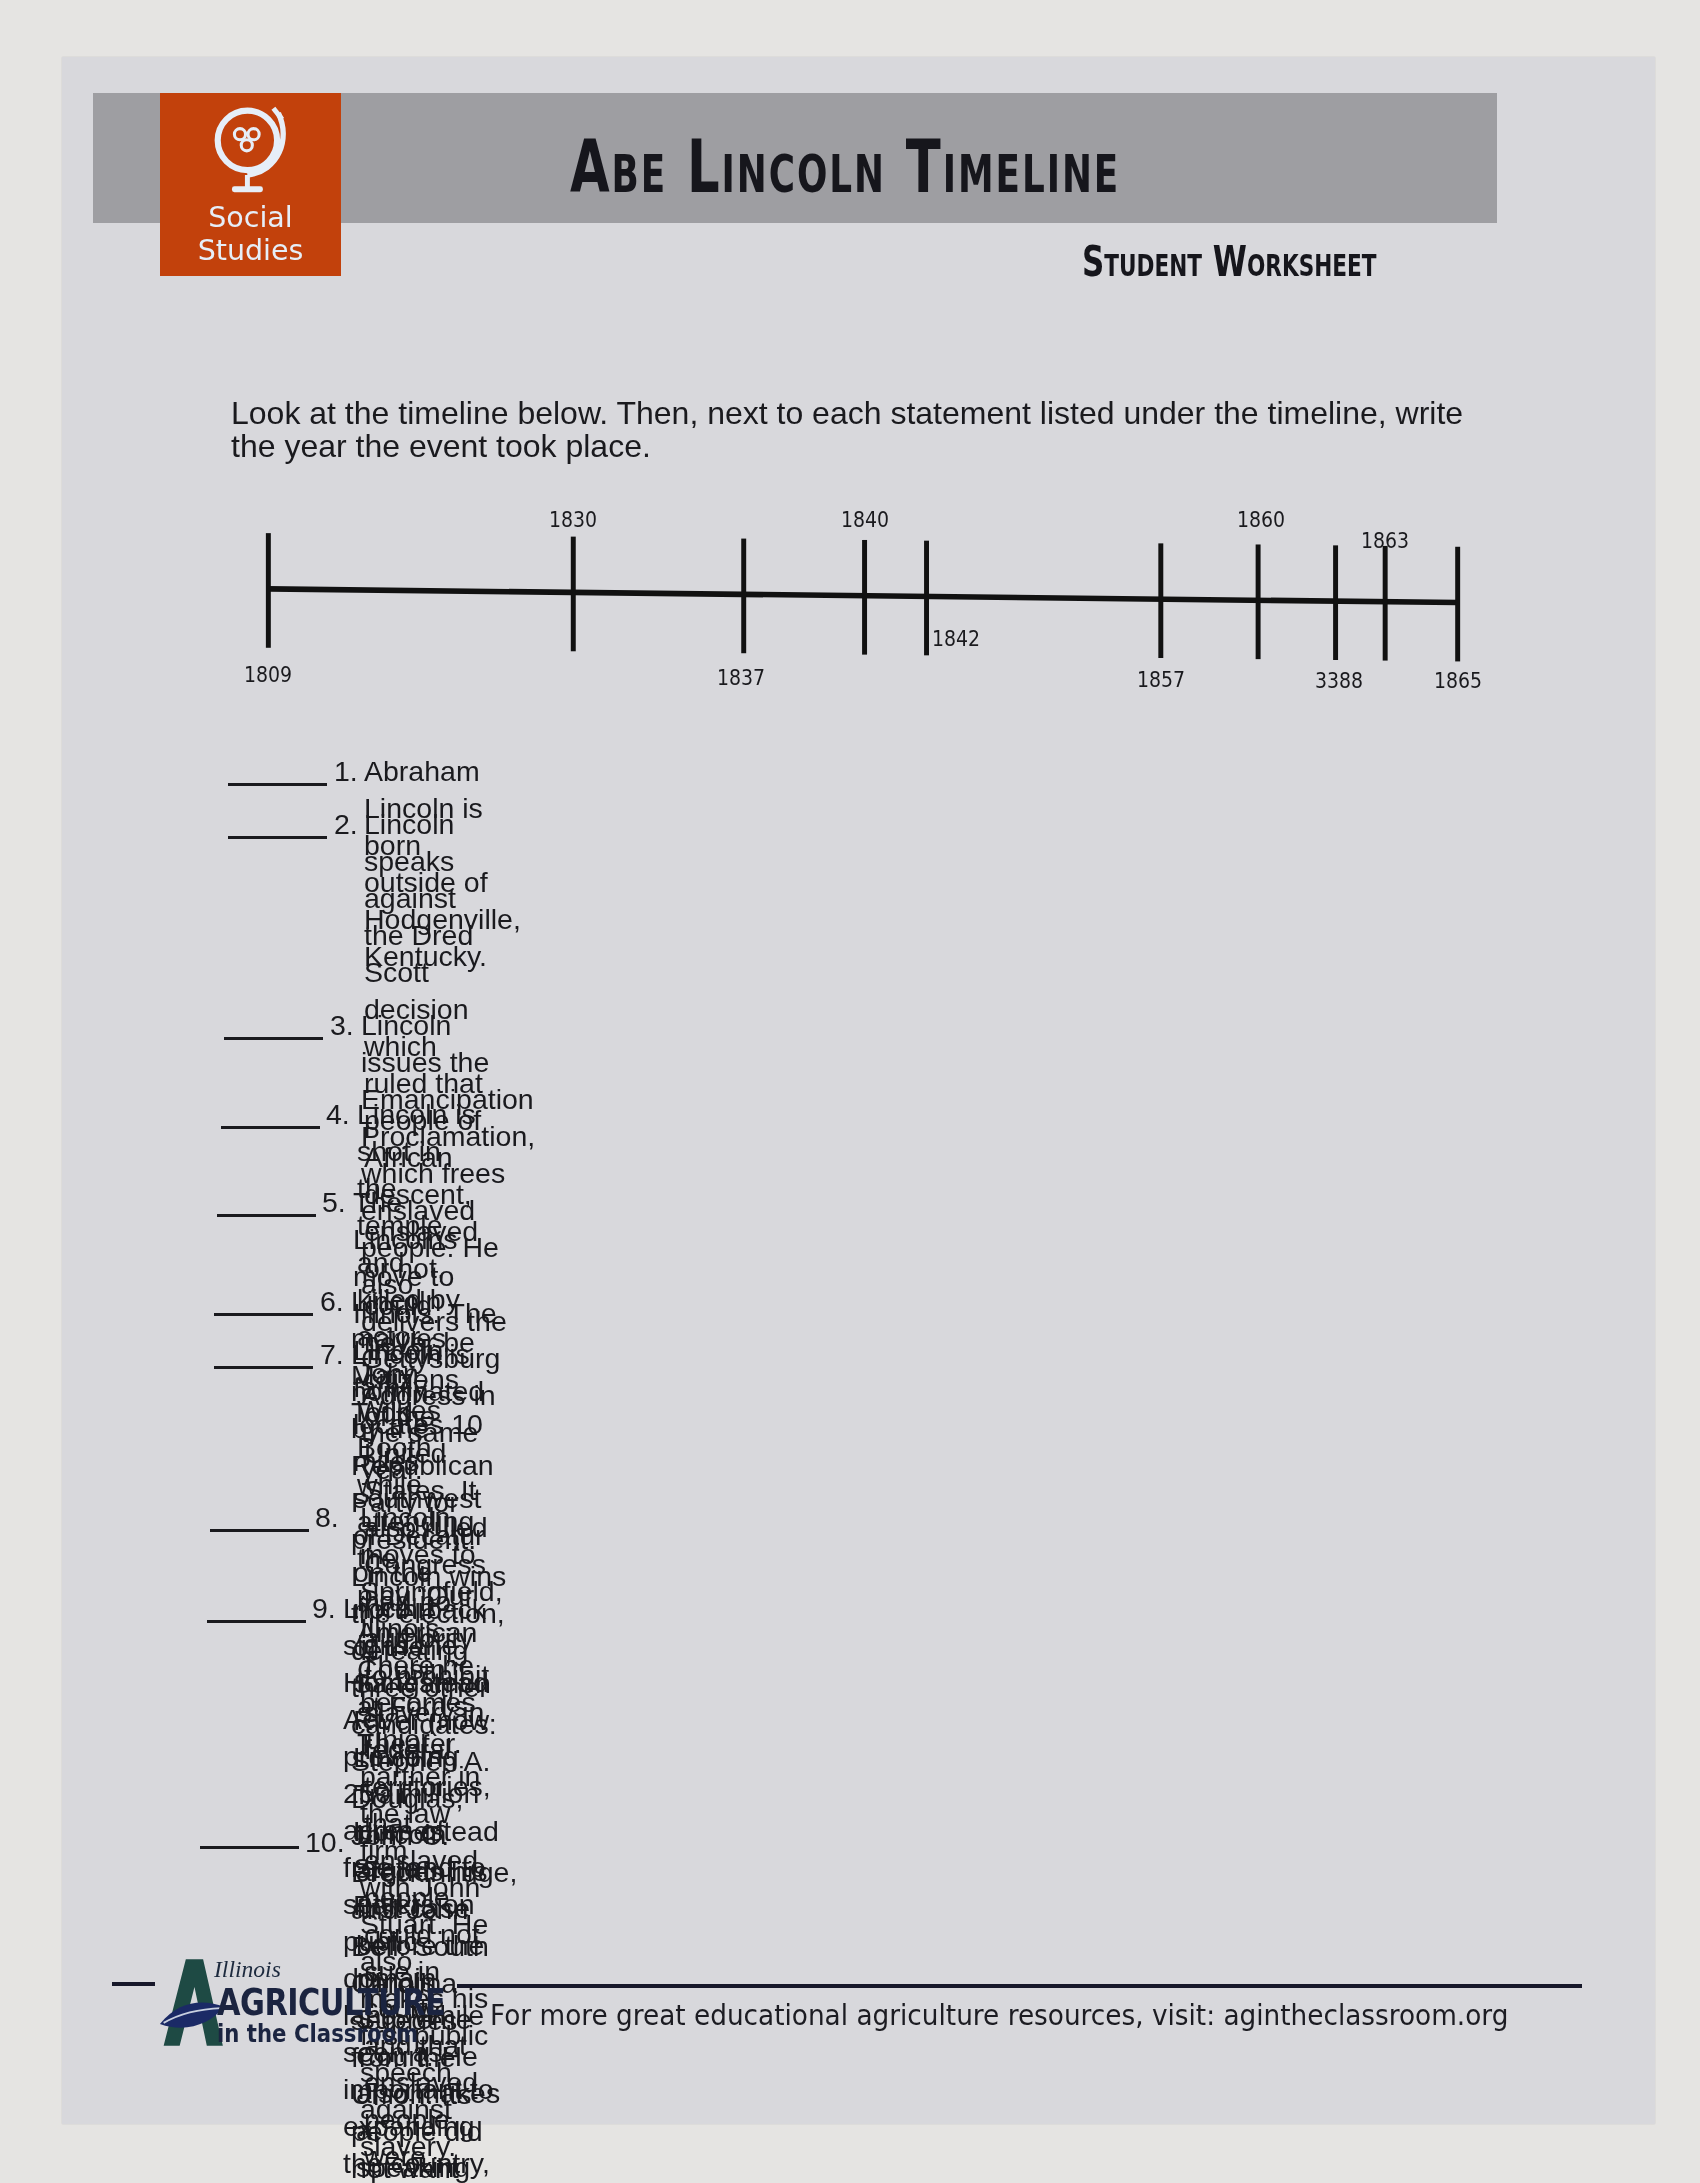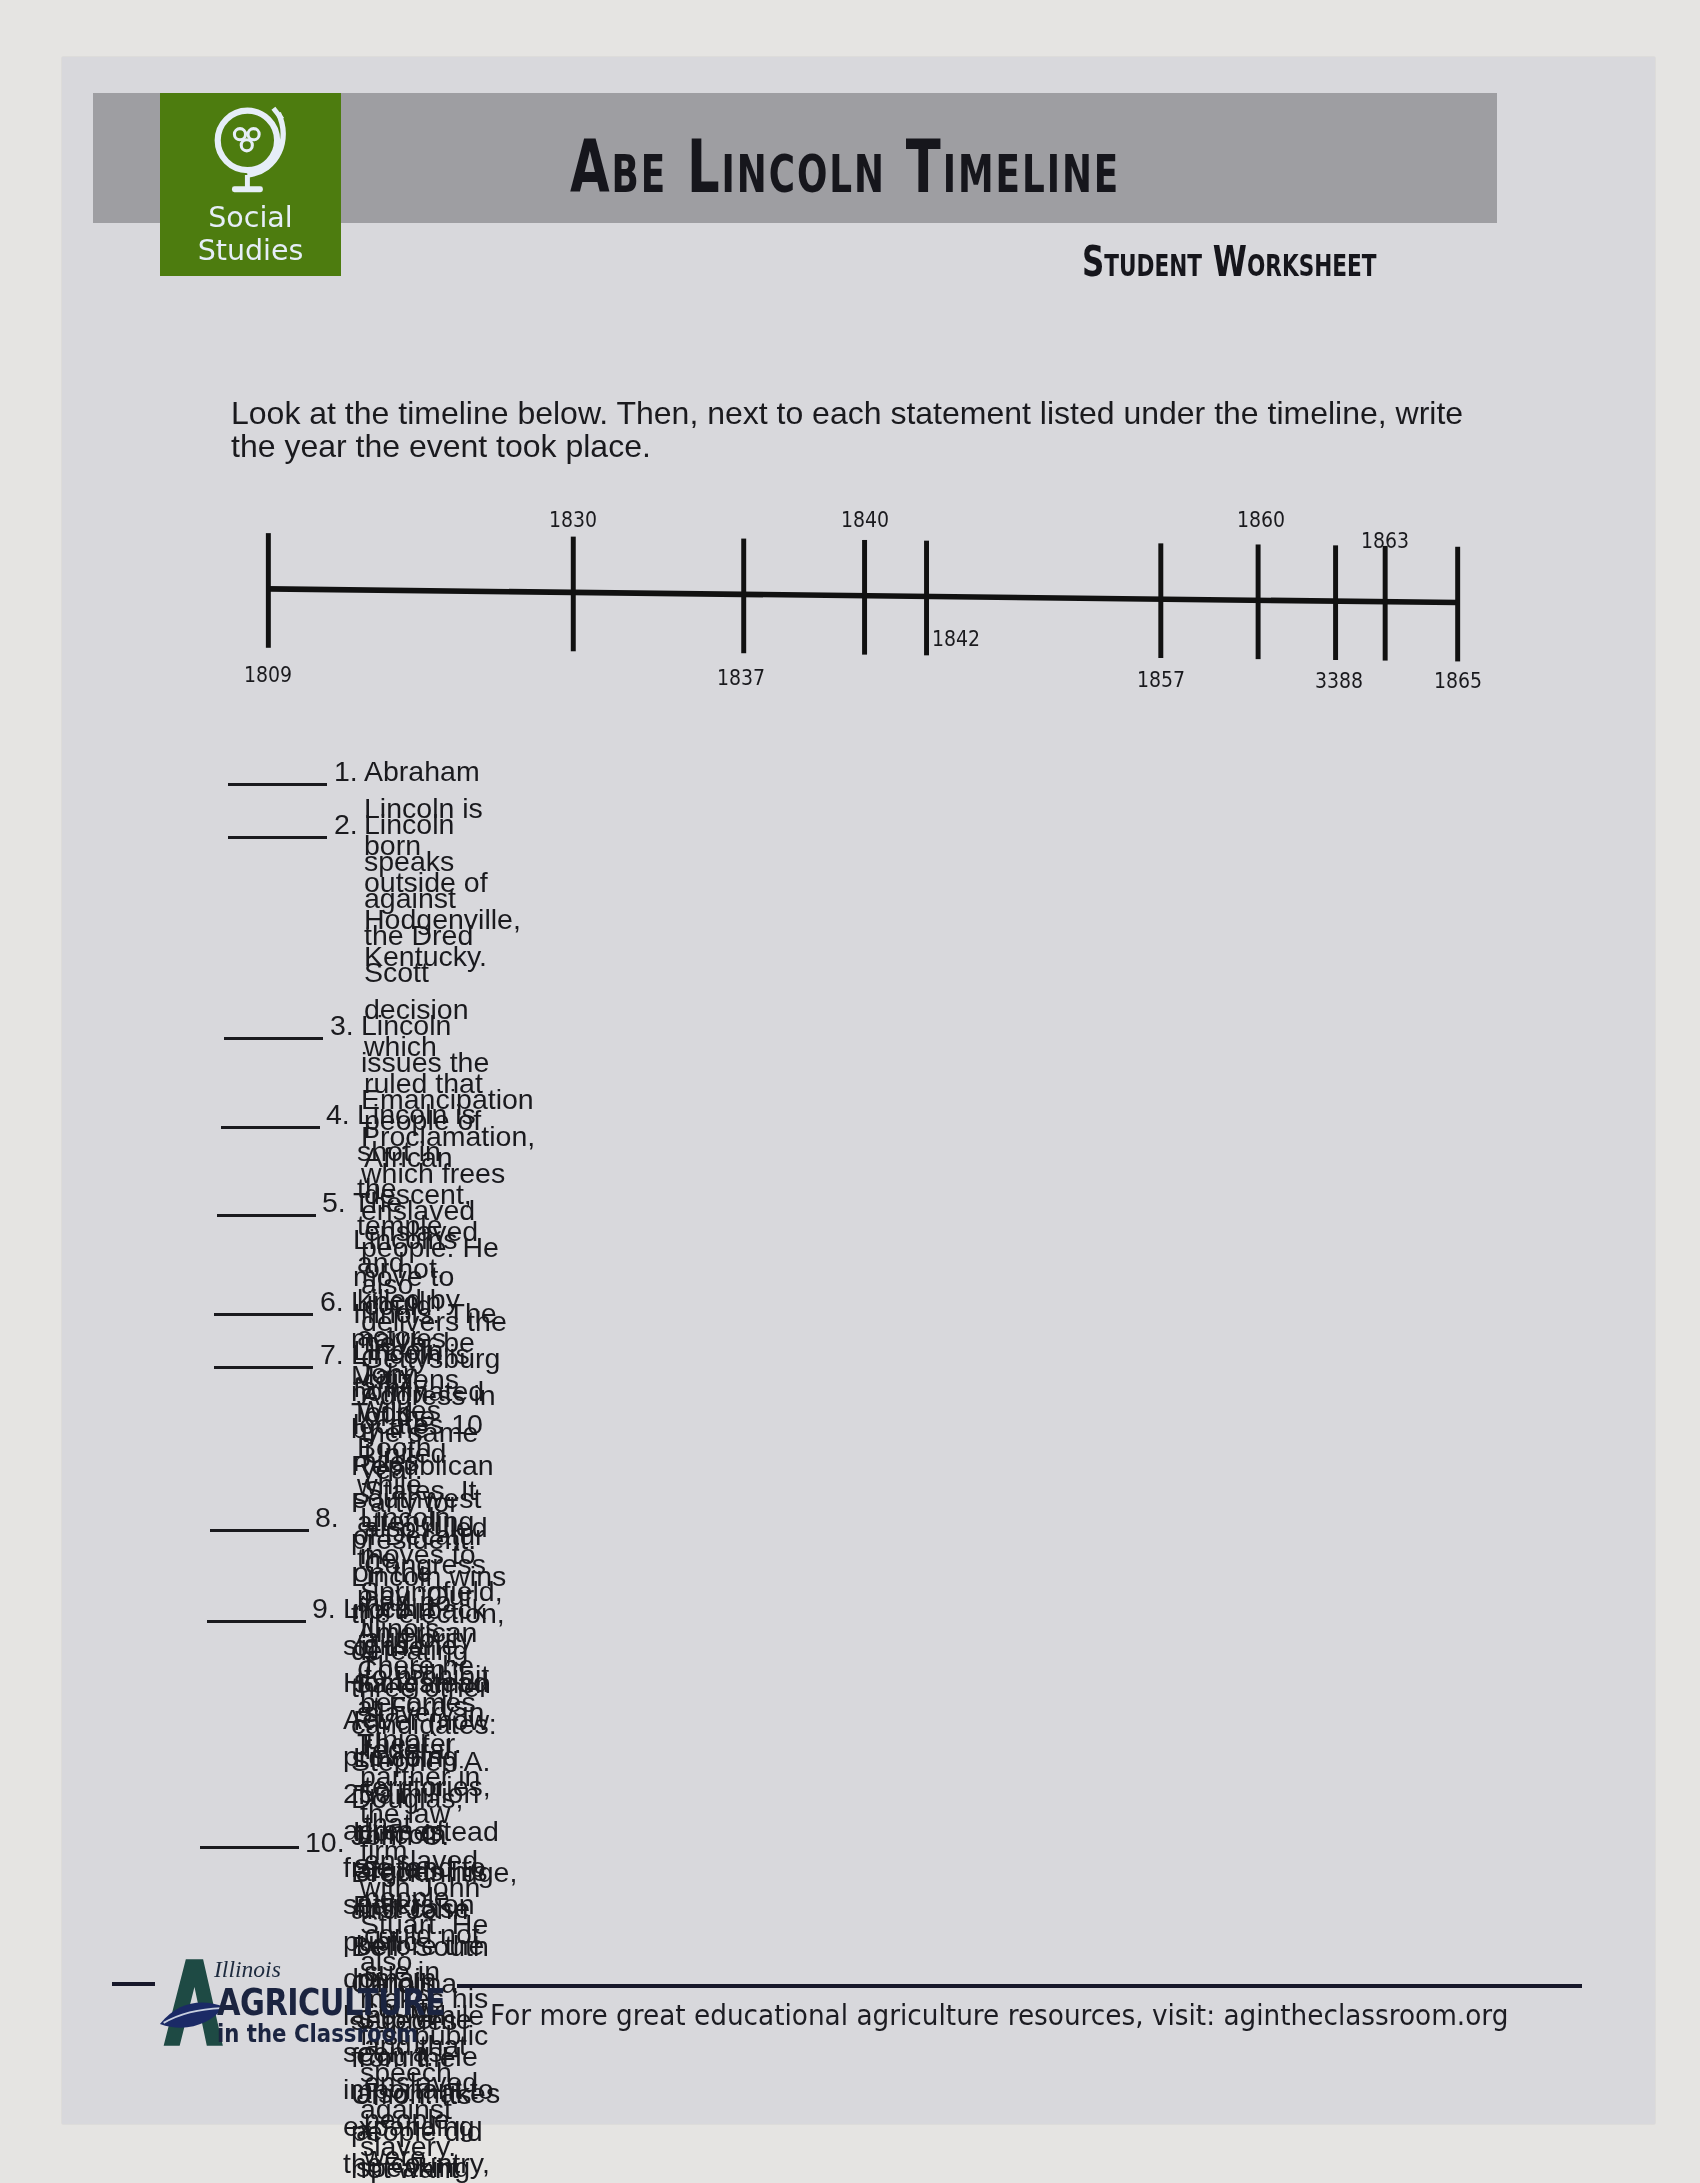--- a/index.html
+++ b/index.html
@@ -16,21 +16,21 @@
     box-shadow: 0 0 1.2px rgba(0,0,0,0.15);
   }
   .banner {
     position: absolute; left: 93px; top: 93px;
     width: 1404px; height: 130px;
     background: #9e9ea2;
   }
   .badge {
     position: absolute; left: 160px; top: 93px;
     width: 181px; height: 183px;
-    background: #4d7c0f;
+    background: #c2410c;
     display: flex; flex-direction: column; align-items: center;
   }
   .badge svg { margin-top: 8.7px; }
   .badge-label {
     color: #e6eef8; font-family: "DejaVu Sans", sans-serif;
     font-size: 28.5px; line-height: 30px; text-align: center; margin-top: 2.5px;
   }
   .title {
     position: absolute; left: 570px; top: 124px;
     font-family: "DejaVu Sans Condensed", "DejaVu Sans", sans-serif;

